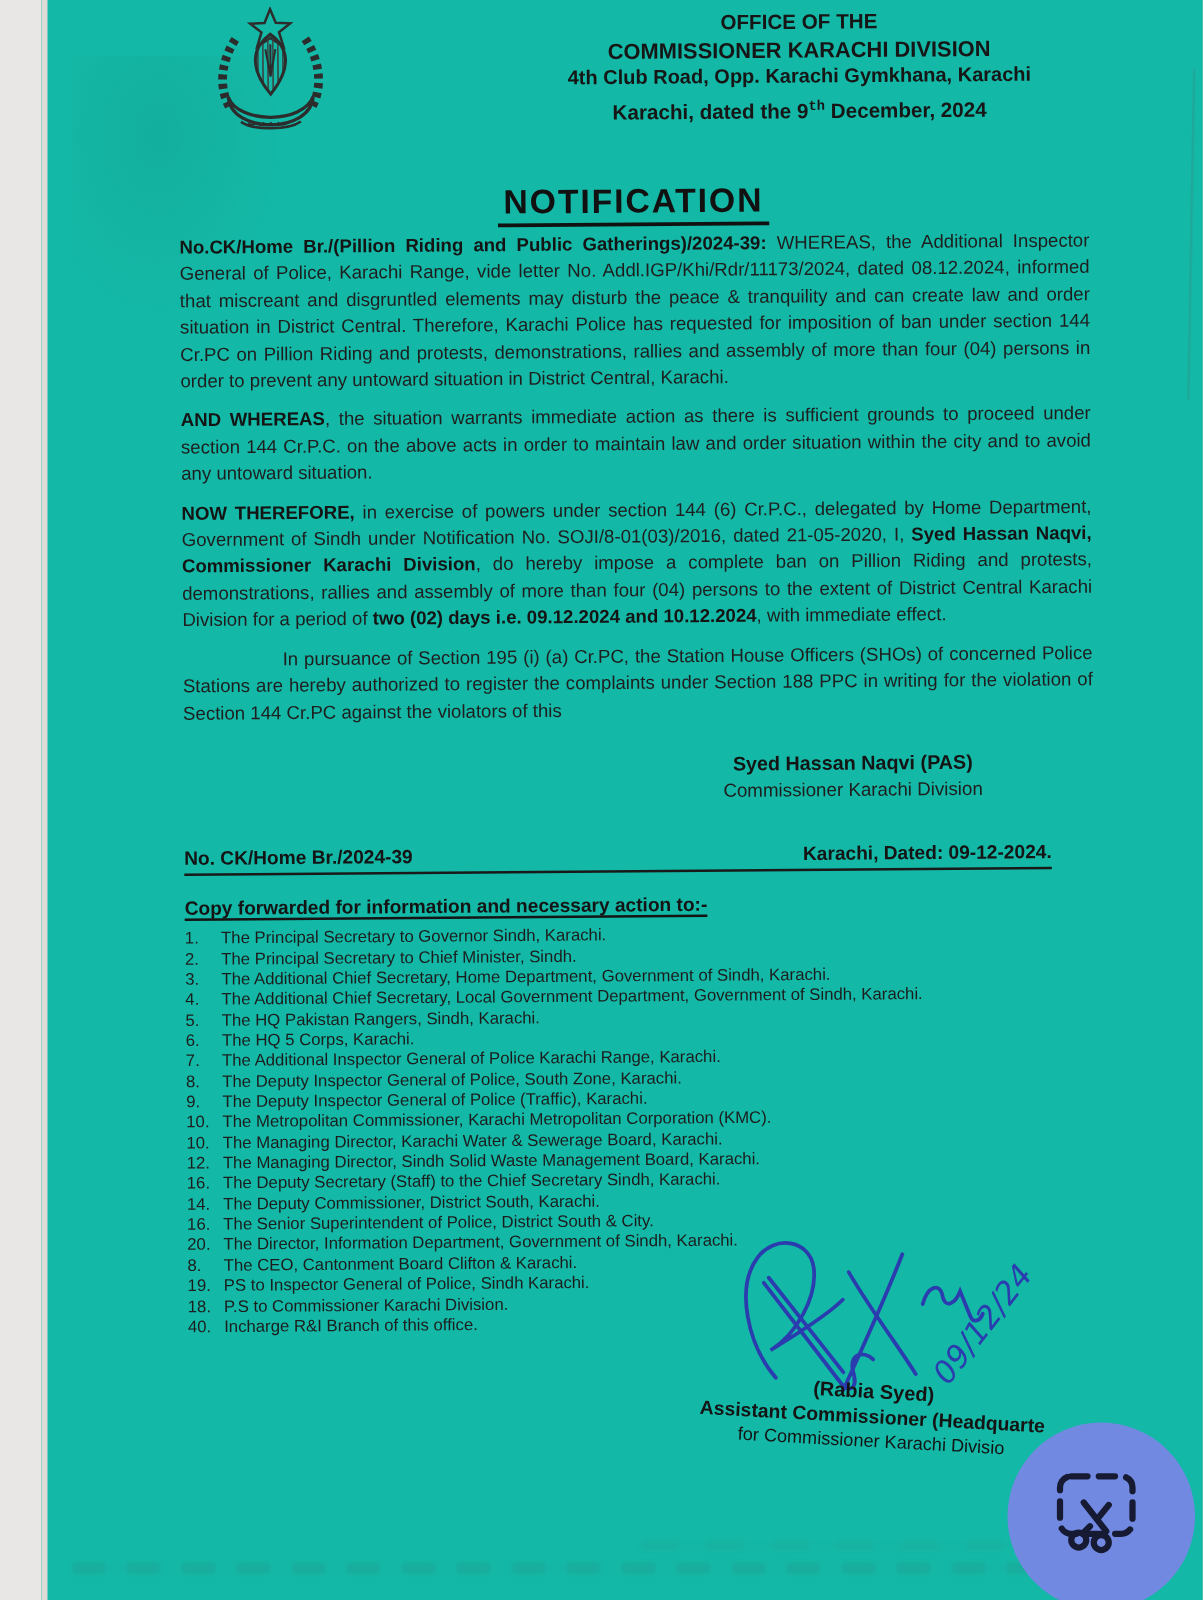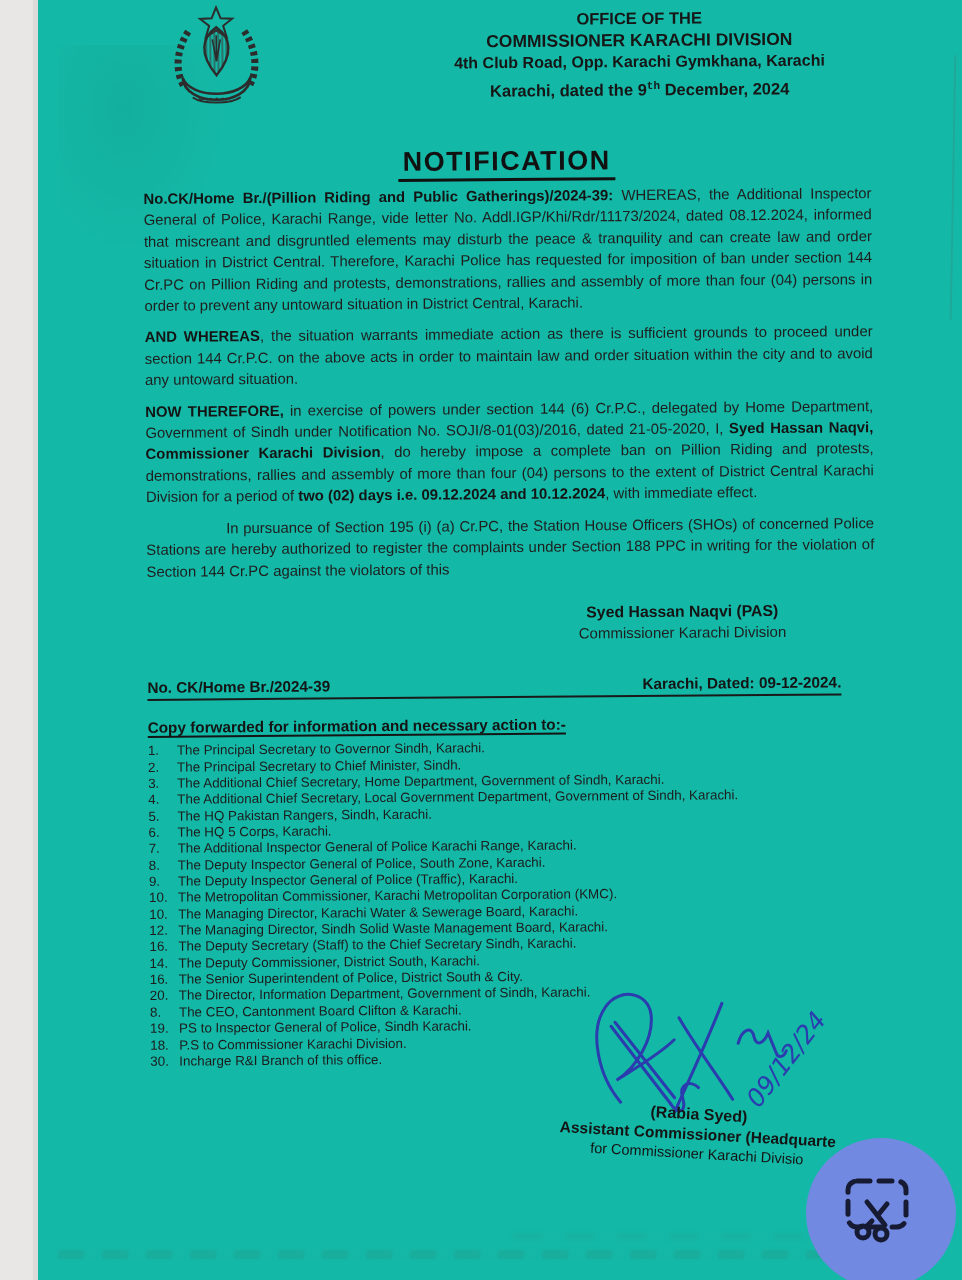--- a/index.html
+++ b/index.html
@@ -194,21 +194,21 @@
           </div>
           <div class="li">
             <span class="num">19.</span>
             <span class="txt">PS to Inspector General of Police, Sindh Karachi.</span>
           </div>
           <div class="li">
             <span class="num">18.</span>
             <span class="txt">P.S to Commissioner Karachi Division.</span>
           </div>
           <div class="li">
-            <span class="num">30.</span>
+            <span class="num">40.</span>
             <span class="txt">Incharge R&amp;I Branch of this office.</span>
           </div>
         </div>
     </div>
 
     <svg class="signature-svg" viewBox="0 0 255 160" fill="none" stroke="#2a3cae" stroke-width="3" stroke-linecap="round">
       <path d="M40 120 C18 94 8 48 26 24 C40 5 68 10 71 32 C74 56 56 86 36 98 C52 88 80 72 94 58"></path>
       <path d="M31 44 L90 122 M35 40 L94 116"></path>
       <path d="M90 122 C98 134 106 130 102 116 C98 102 110 98 118 106"></path>
       <path d="M142 22 C126 62 106 104 94 130"></path>

